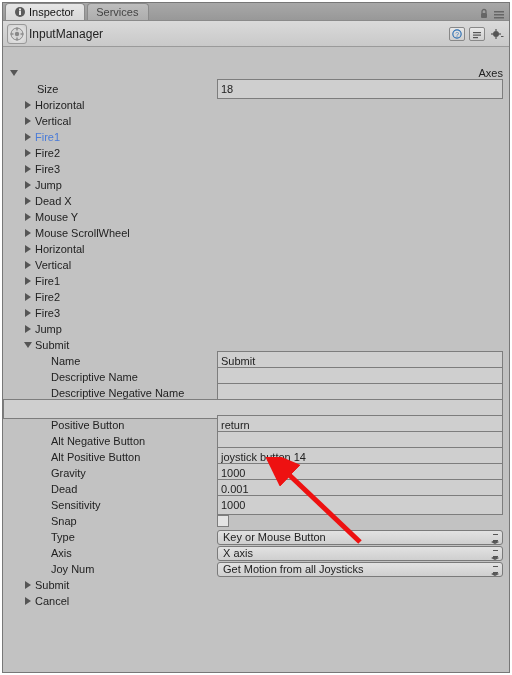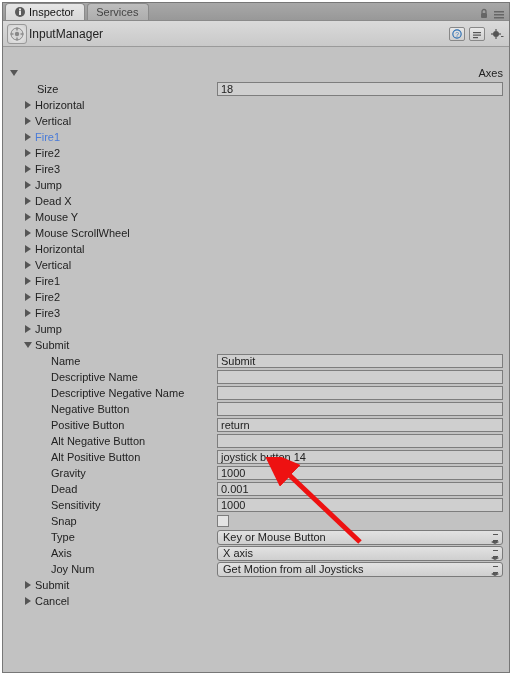--- a/index.html
+++ b/index.html
@@ -119,21 +119,21 @@
     white-space: nowrap;
   }
   .label.sel { color: #4a7bd8; }
   .labelcol {
     width: 214px;
     display: flex; align-items: flex-end;
   }
 
   .field {
     flex: 1;
-    height: 14px;
+    height: 20px;
     border: 1px solid #7d7d7d;
     background: #cfcfcf;
     padding: 0 3px;
     font-size: 11px;
     color: #222;
     line-height: 12px;
   }
   .checkbox {
     width: 12px; height: 12px;
     border: 1px solid #7d7d7d;
@@ -414,23 +414,20 @@
           </div>
           <input class="field" style="">
         </div>
         <div class="row">
           <div class="labelcol indent-3">
             <span class="label">Descriptive Negative Name</span>
           </div>
           <input class="field" style="">
         </div>
         <div class="row">
-          <div class="labelcol indent-3">
-            <span class="label">Negative Button</span>
-          </div>
           <input class="field" style="">
         </div>
         <div class="row">
           <div class="labelcol indent-3">
             <span class="label">Positive Button</span>
           </div>
           <input class="field" value="return" style="">
         </div>
         <div class="row">
           <div class="labelcol indent-3">

